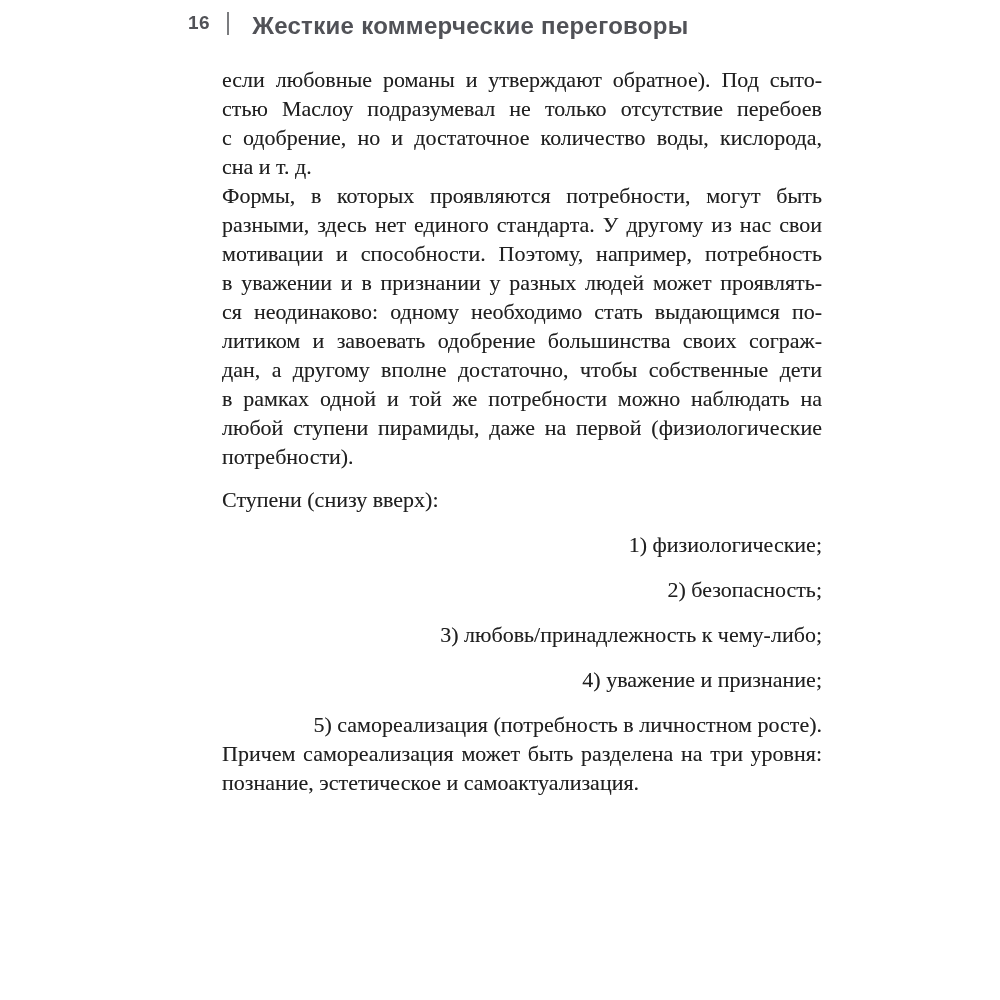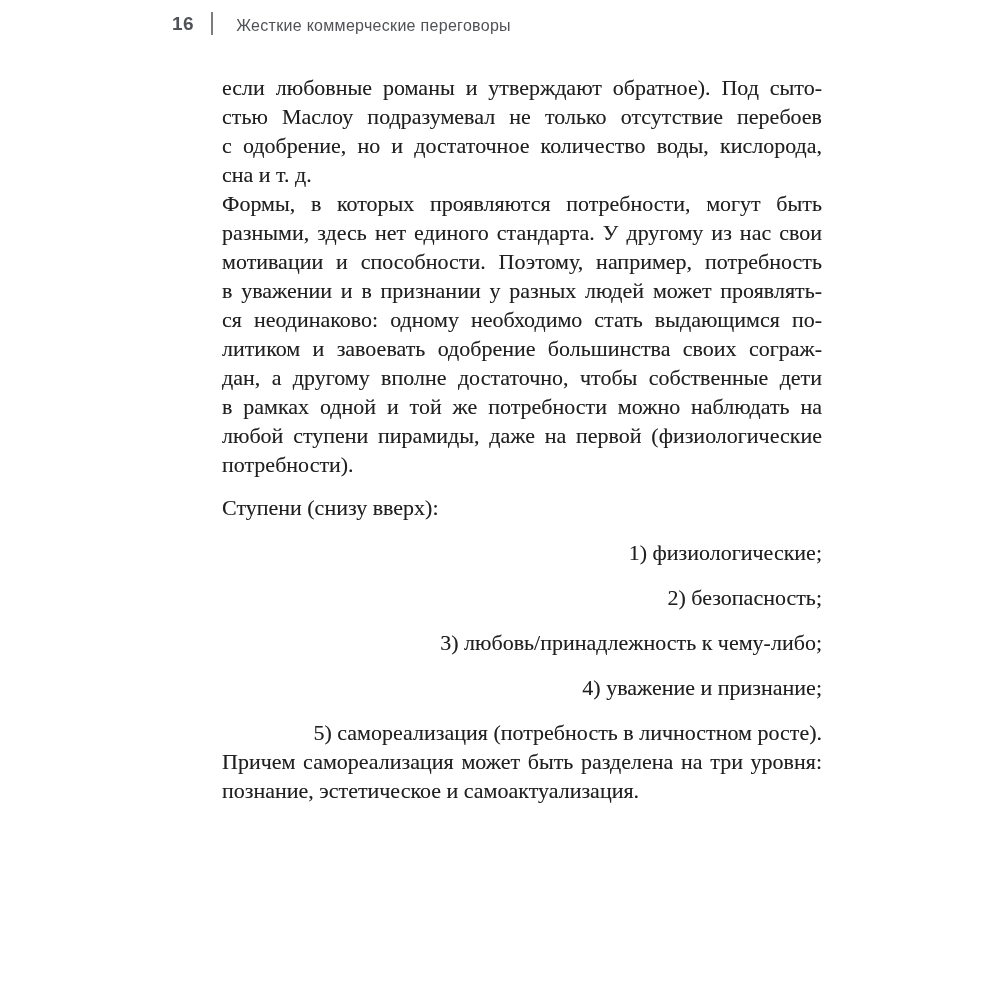--- a/index.html
+++ b/index.html
@@ -7,58 +7,58 @@
     position: relative;
     width: 1000px;
     height: 1000px;
     background: var(--bg, #ffffff);
     overflow: hidden;
     font-family: "Liberation Serif", serif;
   }
   
   .running-head {
     position: absolute;
-    left: 172px;
+    left: 188px;
     top: 12px;
     display: flex;
-    align-items: flex-end;
+    align-items: flex-start;
     font-family: "Liberation Sans", sans-serif;
     color: var(--header-color, #515257);
   }
   .page-num {
     font-size: 19px;
     font-weight: 700;
     letter-spacing: 0.5px;
   }
   .head-divider {
     width: 2px;
     height: 23px;
     background: var(--divider-color, #7b7c7f);
     margin-left: 17px;
     margin-right: 23px;
   }
   .book-title {
-    font-size: 16px;
-    font-weight: 400;
+    font-size: 24px;
+    font-weight: 700;
     letter-spacing: 0.3px;
   }
   
   .content {
     position: absolute;
     left: 222px;
     top: 0;
     width: 600px;
     padding-top: 65px;
     font-size: 22px;
     line-height: 29px;
     color: var(--text-color, #202020);
     text-shadow: 0 0 0.5px rgba(30,30,30,0.35);
   }
   .para { }
-  .content > :first-child { margin-top: 8px; }
+  .content > :first-child { margin-top: 0; }
   .tline {
     text-align: justify;
     text-align-last: justify;
     white-space: normal;
   }
   .tline.last { text-align-last: left; }
   .single-line { margin-top: 14px; text-align: left; }
   .list-item { margin-top: 16px; text-align: right; }
 </style>
 </head>

